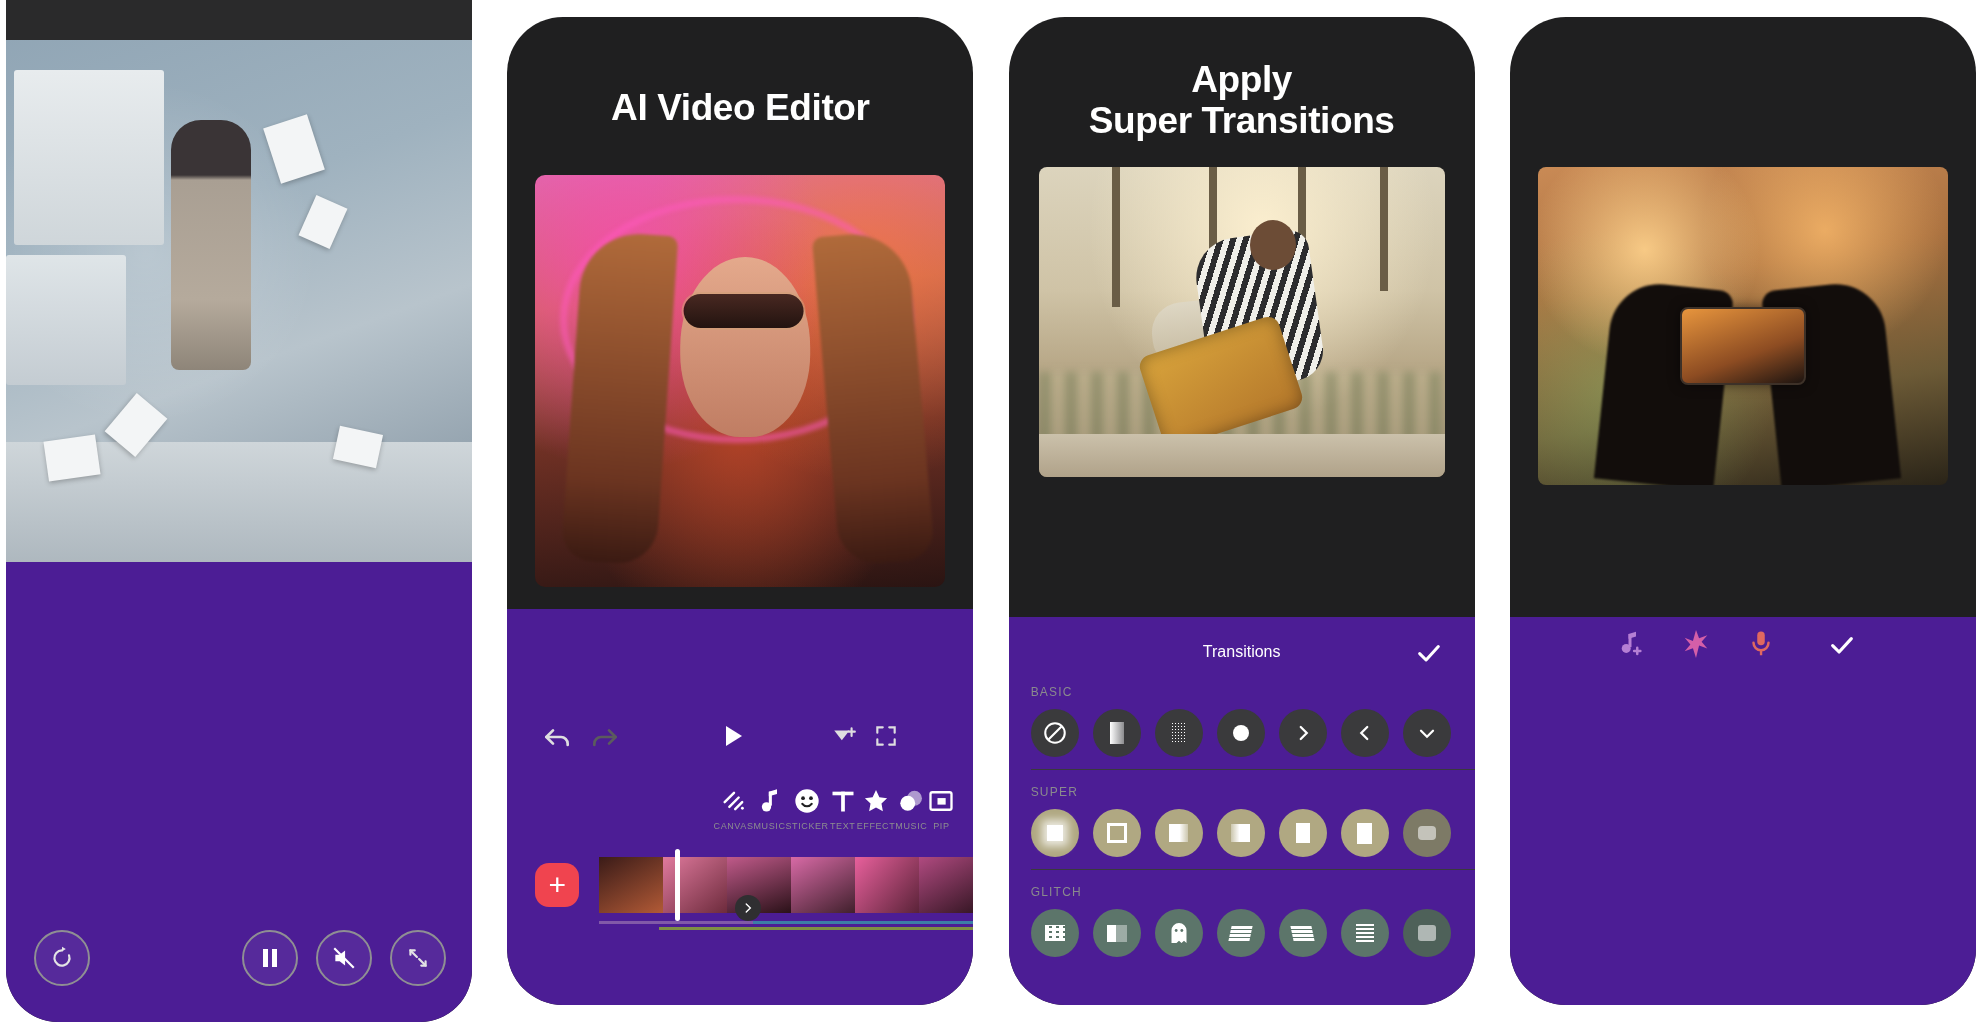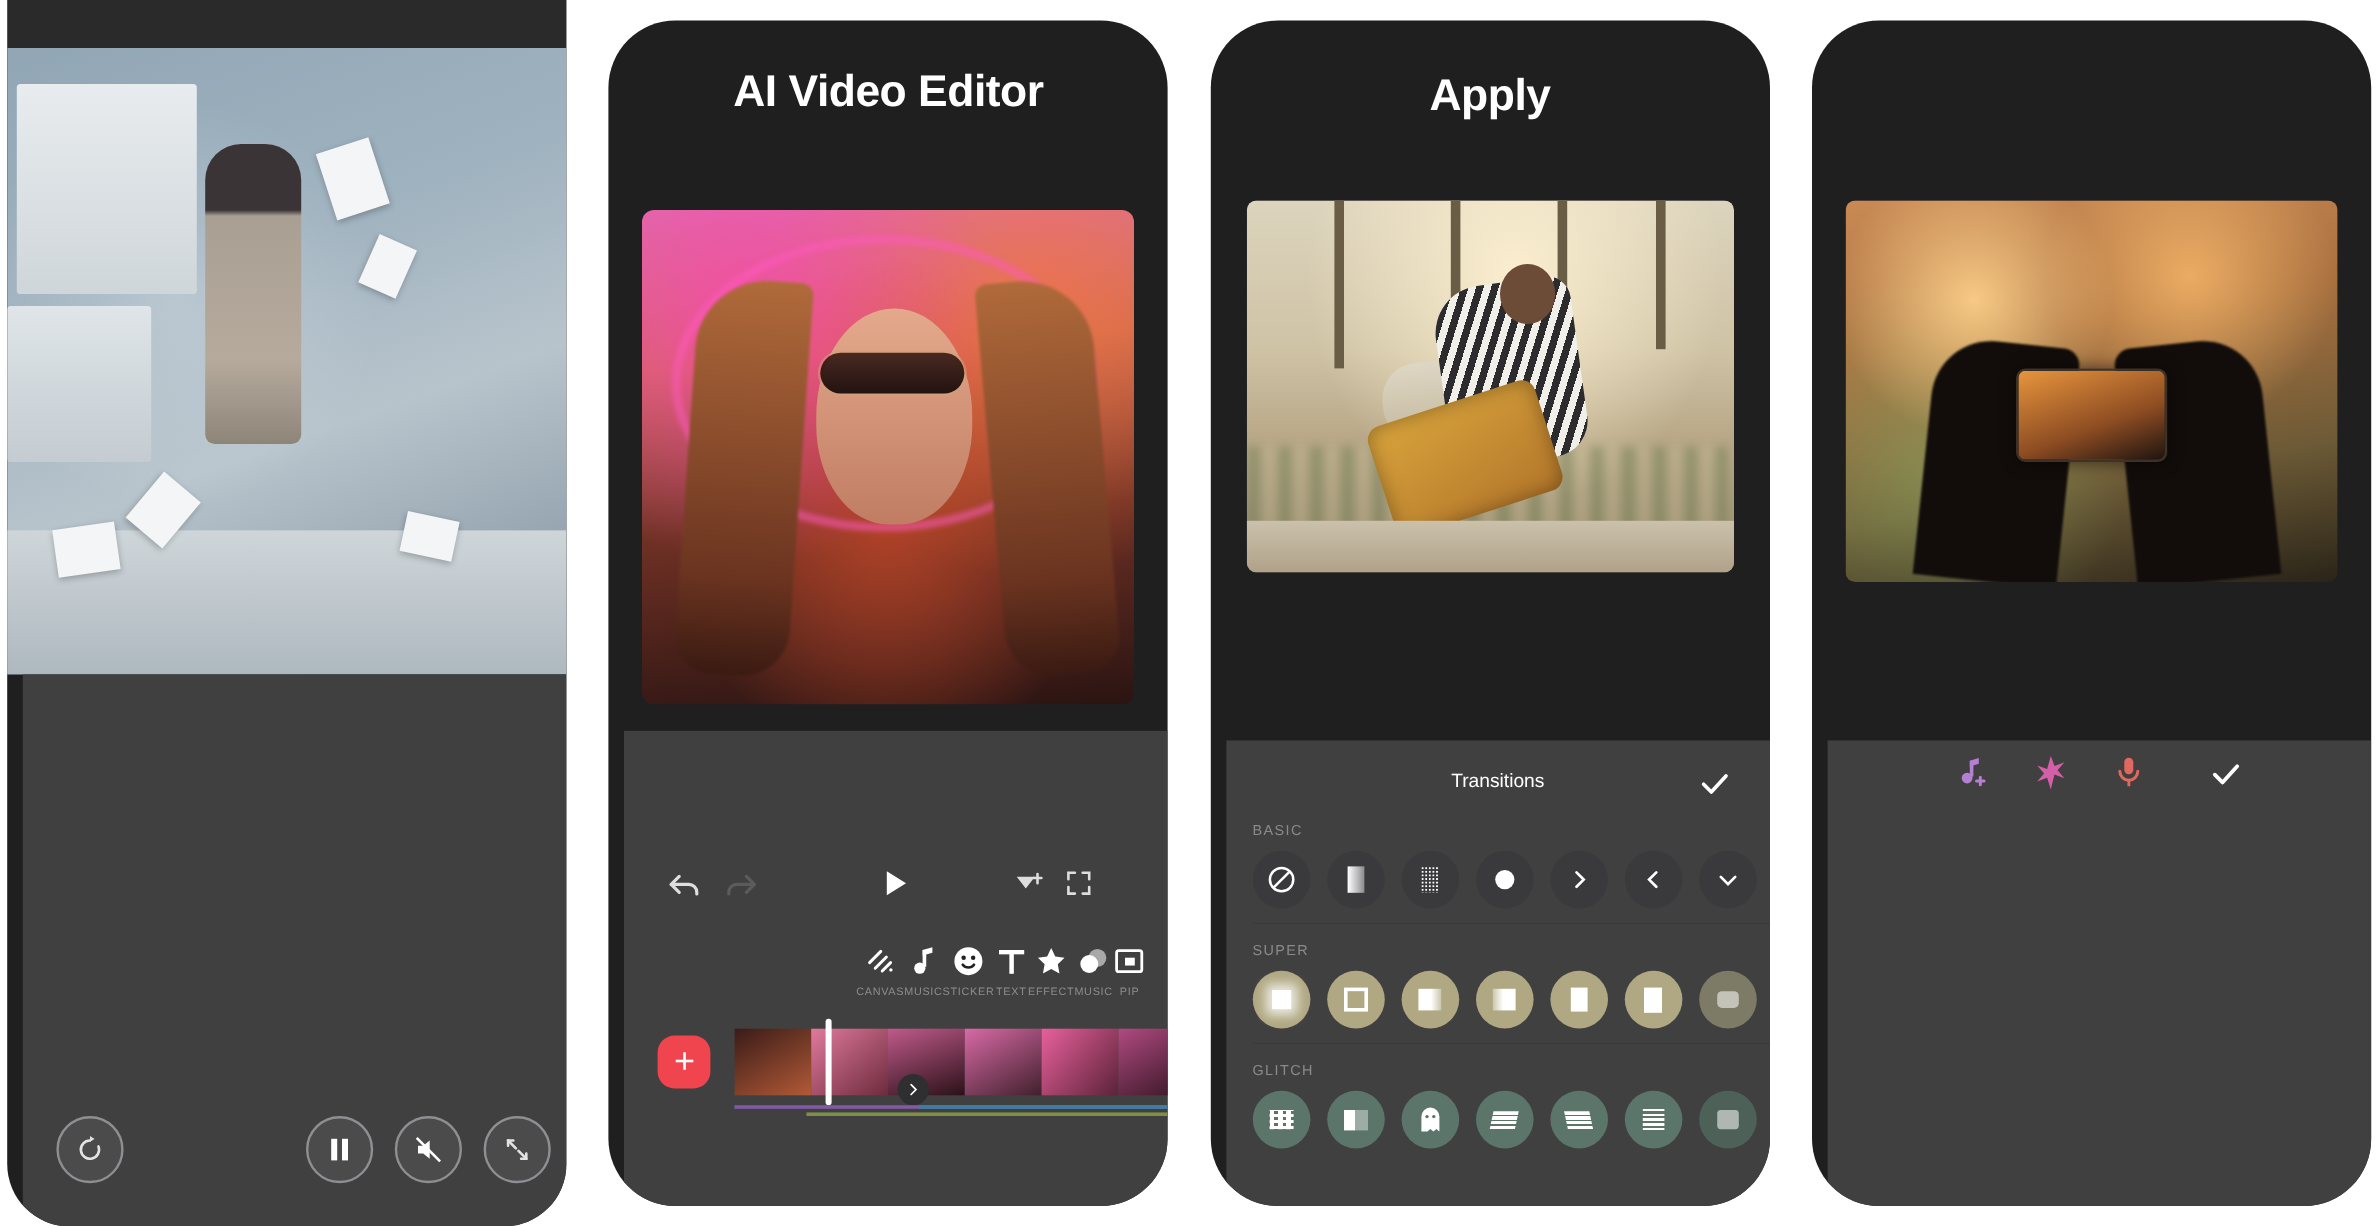--- a/index.html
+++ b/index.html
@@ -171,21 +171,21 @@
   .art-hands .handR{ right:14%; border-radius:14px 50px 0 0; transform:rotate(-6deg);}
   .art-hands .phonebox{
     position:absolute; left:50%; top:44%; transform:translateX(-50%);
     width:126px; height:78px; border-radius:8px;
     background:linear-gradient(160deg,#e7953d,#8d4c22 60%,#1d1410);
     border:2px solid #3d3128;
     box-shadow:0 0 12px rgba(0,0,0,.5);
   }
 
   
-  .editor { position:absolute; left:13px; right:0; bottom:0; background:#404040; }
+  .editor { position:absolute; left:0; right:0; bottom:0; background:#4c1d95; }
   .tool { text-align:center; flex:0 0 auto; }
   .tool .glyph { color:#fff; display:block; }
   .tool .lbl {
     display:block; color:#8d8d90; font-size:9px; letter-spacing:.6px;
     margin-top:6px; white-space:nowrap;
   }
 
   .svgw { display:block; margin:0 auto; }
   .p1 .bottombar {
     position:absolute; left:0; right:0; bottom:26px; height:76px;
@@ -279,21 +279,21 @@
               <path d="M5 5l6 6"></path>
               <path d="M15 19h4v-4"></path>
               <path d="M19 19l-6-6"></path>
             </svg>
         </div>
       </div>
     </div>
   </div>
 
   <div class="phone p2">
-    <div class="headline" style="margin-top:38px;">
+    <div class="headline" style="margin-top:70px;">
       <div class="h-main">AI Video Editor</div>
     </div>
 
     <div class="art art-neon" style="position:absolute;left:28px;right:28px;top:158px;height:412px;border-radius:10px;">
       <div class="neonring"></div>
       <div class="hairL"></div>
       <div class="hairR"></div>
       <div class="face"></div>
       <div class="glasses"></div>
     </div>
@@ -424,20 +424,21 @@
       </div>
       <div class="tline1" style="top:312px;"></div>
       <div class="tline2" style="top:318px;"></div>
       <div class="tline3" style="top:312px;"></div>
     </div>
   </div>
 
   <div class="phone p3">
     <div class="headline" style="margin-top:42px;">
       <div class="h-main">Apply</div>
+      <div class="h-main">Super Transitions</div>
     </div>
 
     <div class="art art-skate" style="position:absolute;left:30px;right:30px;top:150px;height:310px;border-radius:8px;">
       <div class="palm" style="left:18%;top:0;height:45%;"></div>
       <div class="palm" style="left:42%;top:0;height:34%;"></div>
       <div class="palm" style="left:64%;top:0;height:48%;"></div>
       <div class="palm" style="left:84%;top:0;height:40%;"></div>
       <div class="blur"></div>
       <div class="legs"></div>
       <div class="rider"></div>

